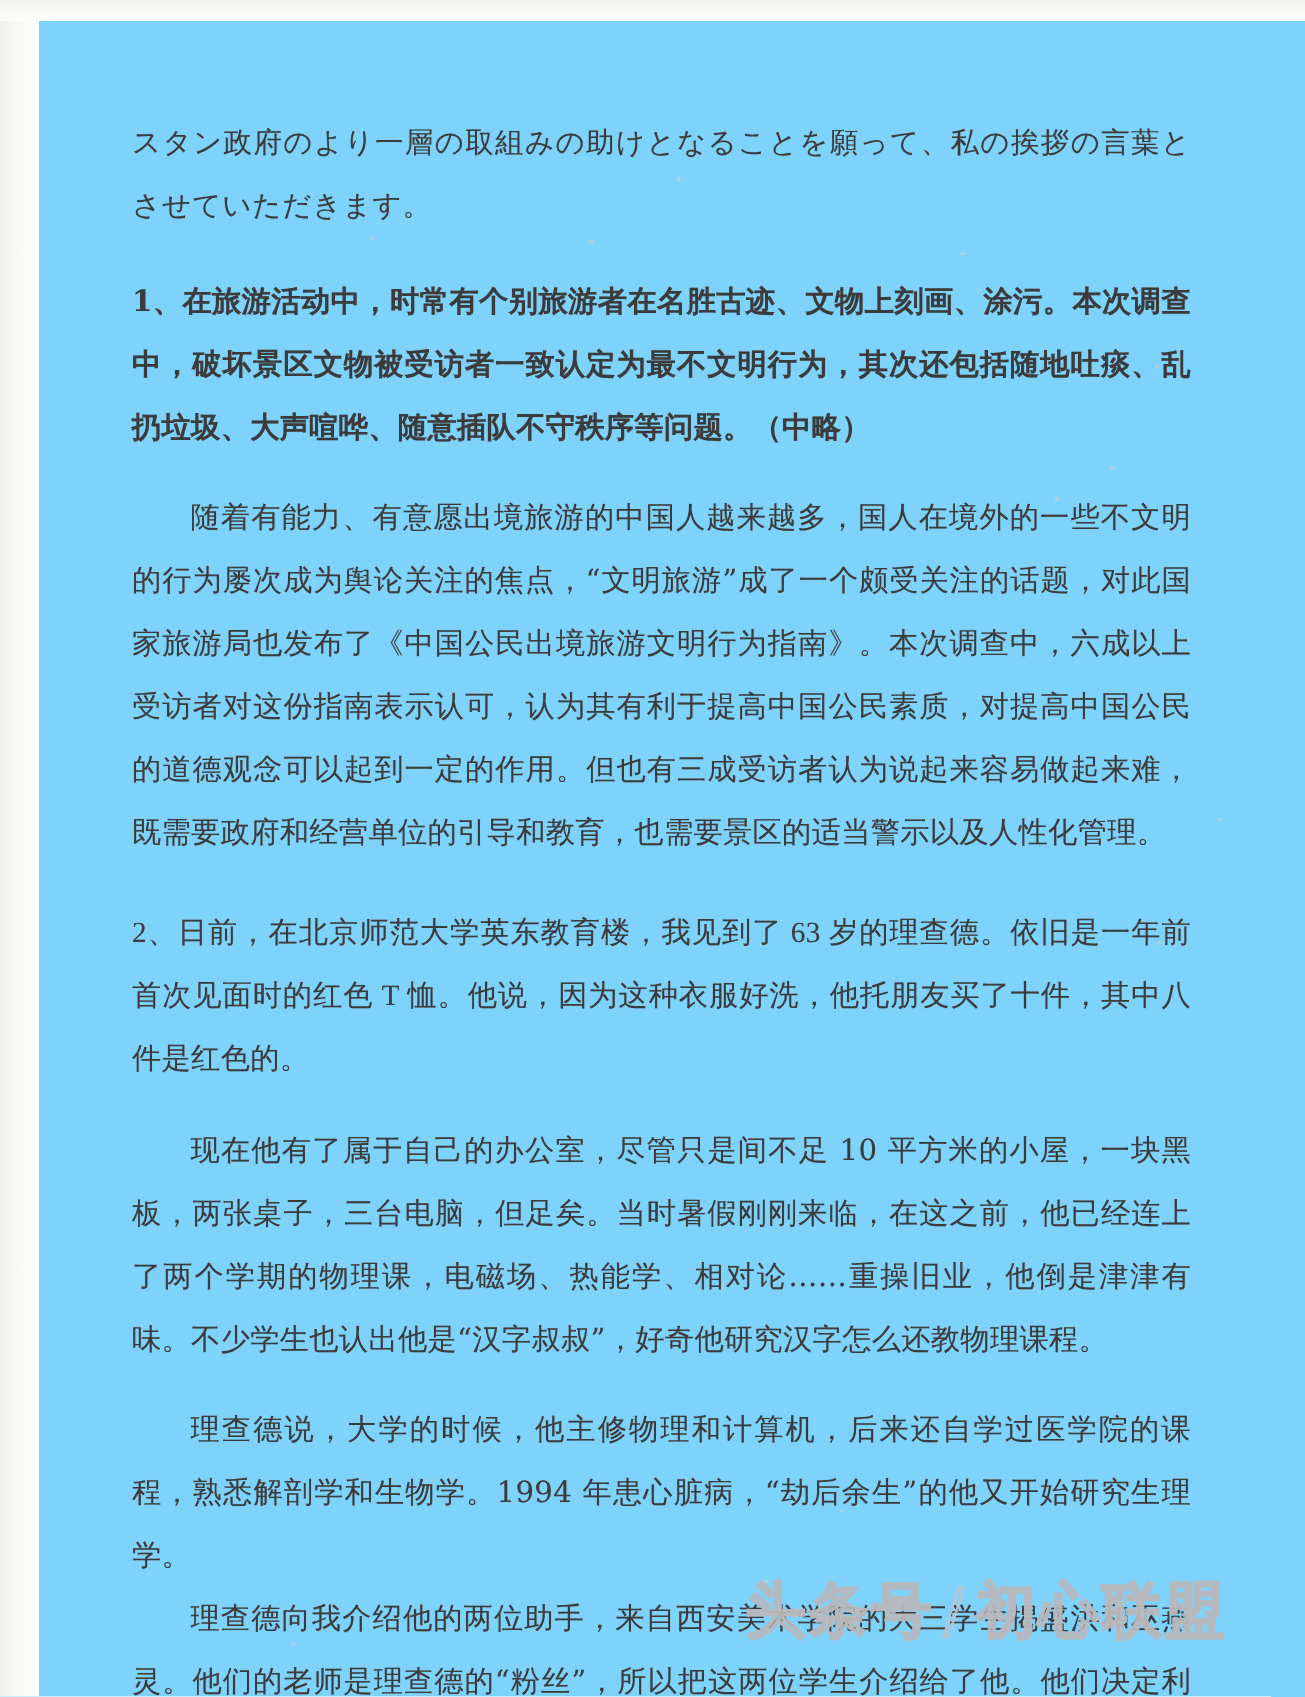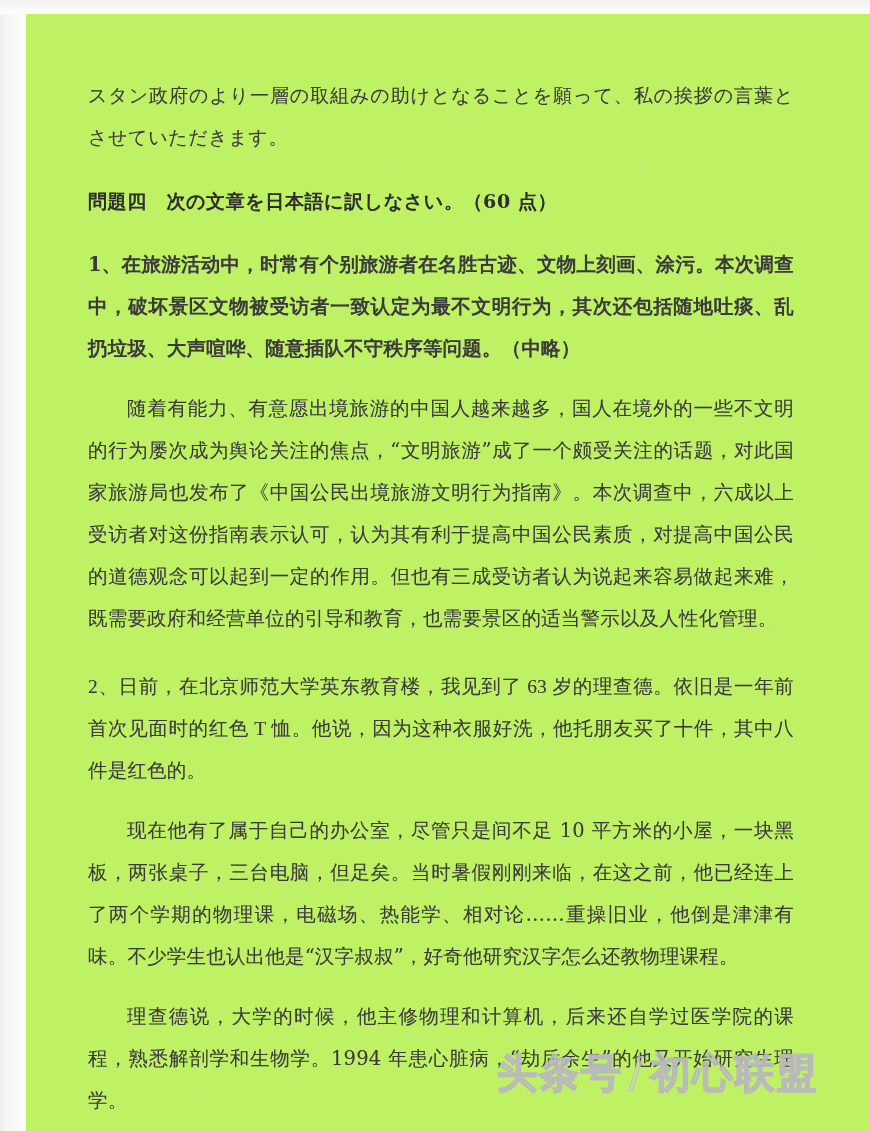--- a/index.html
+++ b/index.html
@@ -9,21 +9,21 @@
     background: #ffffff;
   }
   body {
     font-family: "DejaVu Serif", "Liberation Serif", serif;
   }
   .page {
     position: relative;
     width: 870px;
     height: 1131px;
     margin: 0 auto;
-    background: #bef264;
+    background: #7dd3fc;
     overflow: hidden;
   }
   
   .scan-edge-left {
     position: absolute;
     left: 0;
     top: 0;
     width: 26px;
     height: 100%;
     background: linear-gradient(to right, #efefed 0%, #f8f8f7 45%, #fdfdfc 100%);
@@ -126,21 +126,20 @@
   <div class="scan-speckle" style="left:771px;top:627px;width:3px;height:3px;"></div>
   <div class="scan-speckle" style="left:560px;top:1006px;width:3px;height:2px;"></div>
   <div class="scan-speckle" style="left:194px;top:1095px;width:3px;height:2px;"></div>
   <div class="scan-speckle" style="left:300px;top:1085px;width:3px;height:2px;"></div>
   <div class="scan-speckle" style="left:509px;top:1053px;width:3px;height:3px;"></div>
 
   <div class="content">
 
     <p class="block jp">スタン政府のより一層の取組みの助けとなることを願って、私の挨拶の言葉とさせていただきます。</p>
 
-    <p class="block jp heading">問題四　次の文章を日本語に訳しなさい。（60 点）</p>
 
     <p class="block gap-md">1、在旅游活动中，时常有个别旅游者在名胜古迹、文物上刻画、涂污。本次调查中，破坏景区文物被受访者一致认定为最不文明行为，其次还包括随地吐痰、乱扔垃圾、大声喧哗、随意插队不守秩序等问题。（中略）</p>
 
     <p class="block indent gap-sm">随着有能力、有意愿出境旅游的中国人越来越多，国人在境外的一些不文明的行为屡次成为舆论关注的焦点，“文明旅游”成了一个颇受关注的话题，对此国家旅游局也发布了《中国公民出境旅游文明行为指南》。本次调查中，六成以上受访者对这份指南表示认可，认为其有利于提高中国公民素质，对提高中国公民的道德观念可以起到一定的作用。但也有三成受访者认为说起来容易做起来难，既需要政府和经营单位的引导和教育，也需要景区的适当警示以及人性化管理。</p>
 
     <p class="block gap-lg">2、日前，在北京师范大学英东教育楼，我见到了 63 岁的理查德。依旧是一年前首次见面时的红色 T 恤。他说，因为这种衣服好洗，他托朋友买了十件，其中八件是红色的。</p>
 
     <p class="block indent gap-sm">现在他有了属于自己的办公室，尽管只是间不足 10 平方米的小屋，一块黑板，两张桌子，三台电脑，但足矣。当时暑假刚刚来临，在这之前，他已经连上了两个学期的物理课，电磁场、热能学、相对论……重操旧业，他倒是津津有味。不少学生也认出他是“汉字叔叔”，好奇他研究汉字怎么还教物理课程。</p>
 
     <p class="block indent gap-sm">理查德说，大学的时候，他主修物理和计算机，后来还自学过医学院的课程，熟悉解剖学和生物学。1994 年患心脏病，“劫后余生”的他又开始研究生理学。</p>

